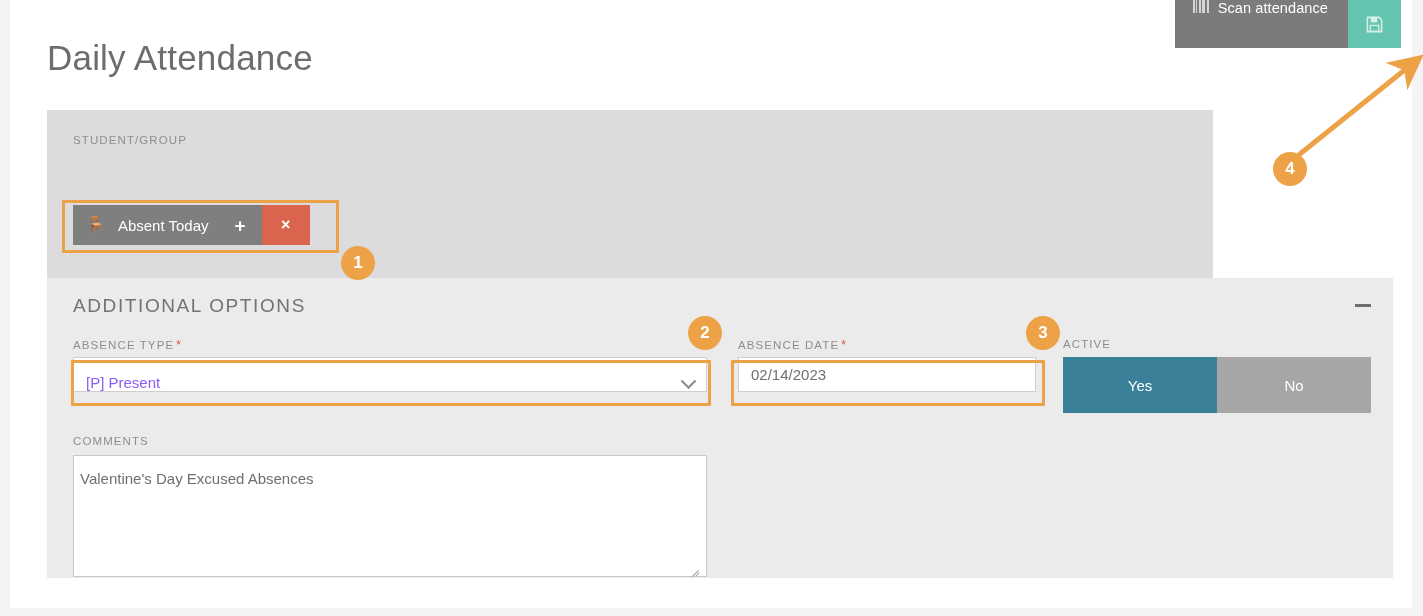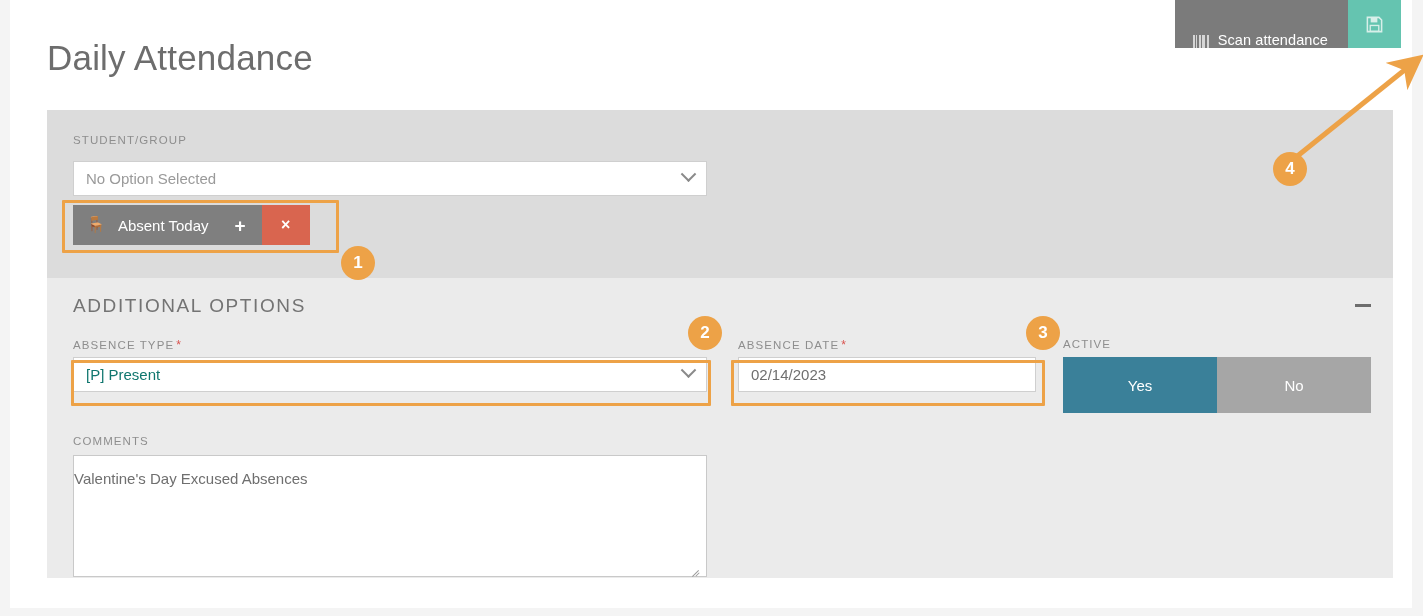--- a/index.html
+++ b/index.html
@@ -27,21 +27,21 @@
     position: absolute;
     top: 0; right: 11px;
     height: 48px;
     display: flex;
     z-index: 30;
   }
   .scan-btn {
     background: #7b7b7b;
     color: #ffffff;
     display: flex;
-    align-items: flex-end;
+    align-items: flex-start;
     gap: 9px;
     padding: 0 20px 0 18px;
     font-size: 14.5px;
     letter-spacing: .1px;
     cursor: pointer;
     border: none;
     font-family: "Liberation Sans", sans-serif;
   }
   .save-btn {
     background: #65c4b0;
@@ -70,21 +70,21 @@
     color: #6d6d6d;
     font-weight: 400;
     letter-spacing: .2px;
     font-family: Liberation Sans, sans-serif;
   }
 
   
   #sec-student {
     position: absolute;
     left: 37px; top: 110px;
-    width: 1346px; height: 168px;
+    width: 1166px; height: 168px;
     background: #dcdcdc;
   }
   .field-label {
     font-size: 11.5px;
     letter-spacing: 1.1px;
     color: #8e8e8e;
     text-transform: uppercase;
     font-family: "Liberation Sans", sans-serif;
   }
   #lbl-student { position: absolute; left: 26px; top: 24px; }
@@ -166,21 +166,21 @@
   }
   #collapse-btn {
     position: absolute;
     right: 22px; top: 26px;
     width: 16px; height: 3px;
     background: #6d6d6d;
     cursor: pointer;
   }
 
   #lbl-abstype { position: absolute; left: 26px; top: 60px; }
-  #sel-abstype { left: 26px; top: 79px; width: 634px; color: #0f766e; }
+  #sel-abstype { left: 26px; top: 79px; width: 634px; color: #8b5cf6; align-items: flex-end; }
 
   #lbl-absdate { position: absolute; left: 691px; top: 60px; }
   #inp-absdate {
     position: absolute;
     left: 691px; top: 79px;
     width: 298px; height: 35px;
     background: #fff;
     border: 1px solid #cfcfcf;
     display: flex; align-items: center;
     padding: 0 12px;
@@ -207,21 +207,21 @@
   .tg-on  { background: #3a8099; }
   .tg-off { background: #a6a6a6; }
 
   #lbl-comments { position: absolute; left: 26px; top: 157px; }
   #txt-comments {
     position: absolute;
     left: 26px; top: 177px;
     width: 634px; height: 122px;
     background: #fff;
     border: 1px solid #c9c9c9;
-    padding: 14px 0;
+    padding: 14px 6px;
     font-size: 15px;
     color: #6f6f6f;
     font-family: "Liberation Sans", sans-serif;
     resize: none;
     overflow: hidden;
   }
   .resize-grip {
     position: absolute;
     left: 644px; top: 288px;
     width: 10px; height: 10px;
@@ -297,24 +297,20 @@
           <rect x="5.5" y="11" width="9" height="6.2" fill="none" stroke="#d8efe9" stroke-width="1.4"></rect>
         </svg>
       </button>
     </div>
 
     <div id="title">Daily Attendance</div>
 
     <div id="sec-student">
       <div id="lbl-student" class="field-label">STUDENT/GROUP</div>
 
-      <div id="sel-student" class="select-box">
-        <span>No Option Selected</span>
-        <span class="caret"></span>
-      </div>
 
       <div id="chip-wrap">
         <div class="chip-main">
           <span class="chair-icon">🪑</span>
           <span>Absent Today</span>
           <span class="chip-plus">+</span>
         </div>
         <div class="chip-x">×</div>
       </div>
     </div>

